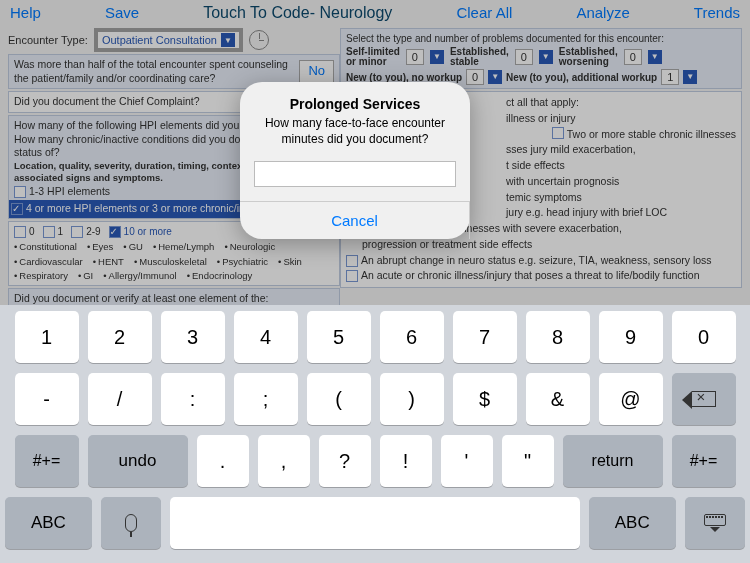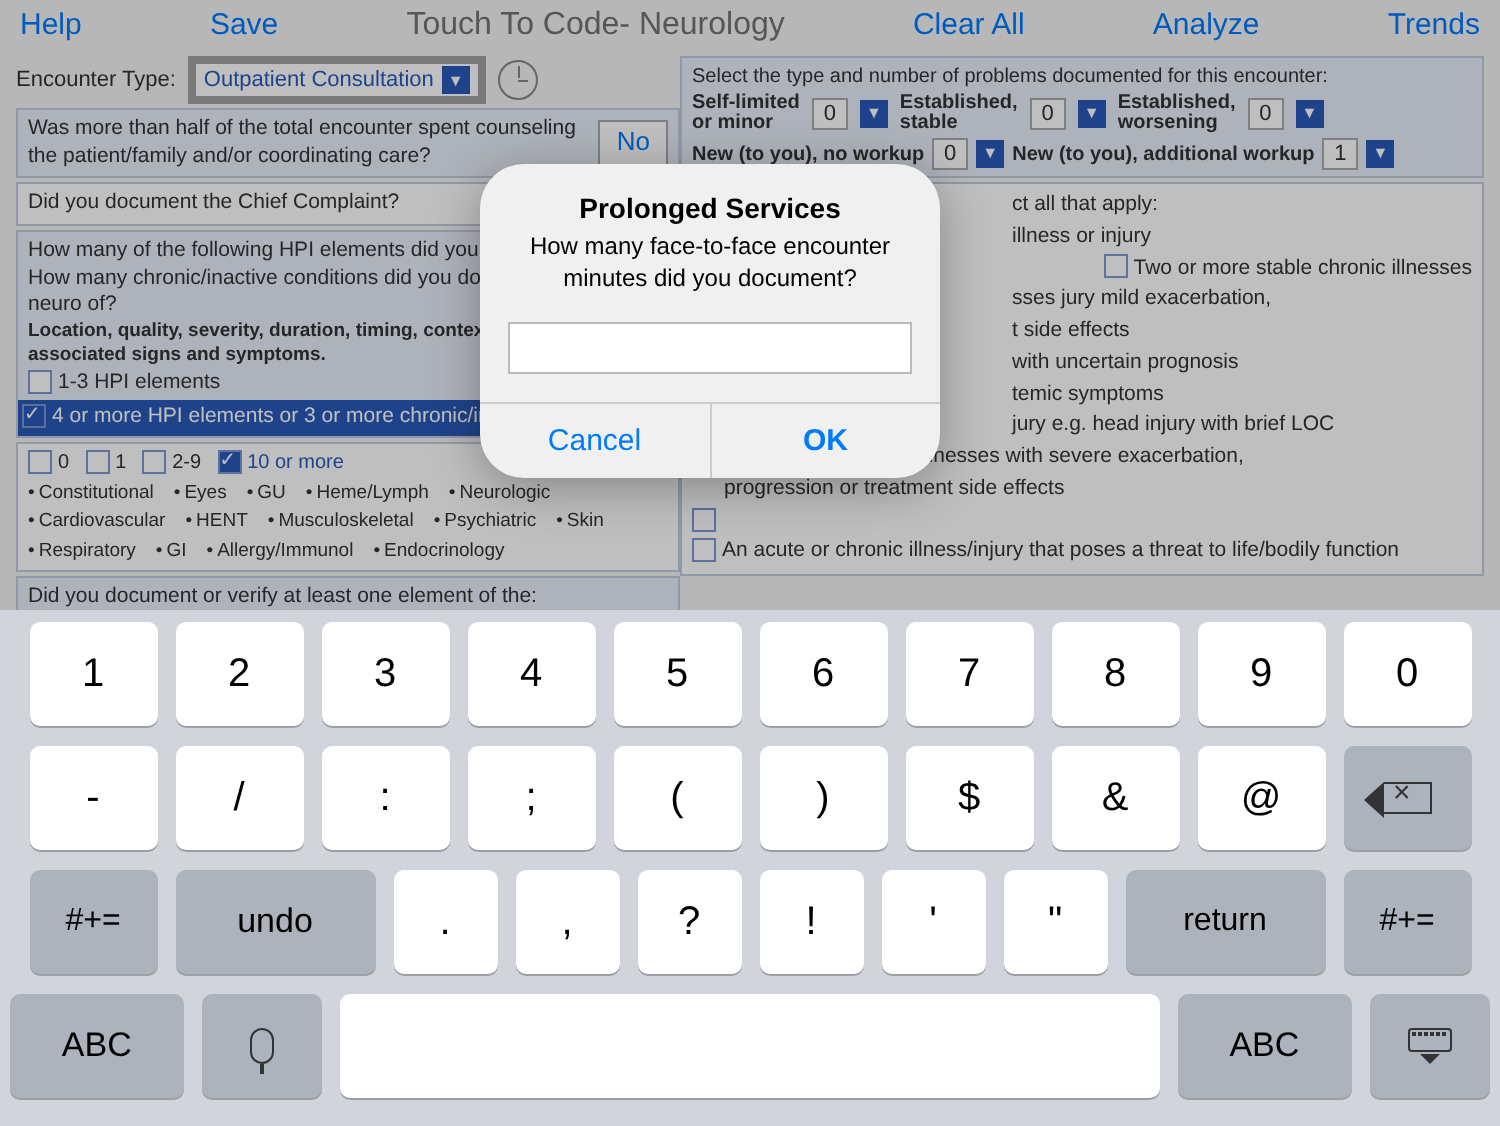--- a/index.html
+++ b/index.html
@@ -1,20 +1,20 @@
 <!DOCTYPE html>
 <html><head>
   <meta charset="utf-8">
   <style>
     * { box-sizing: border-box; margin: 0; padding: 0; font-family: -apple-system, Helvetica, Arial, sans-serif; }
     body { width: 750px; height: 563px; background: #f5f5f5; position: relative; overflow: hidden; }
     
     .toolbar { display: flex; justify-content: space-between; padding: 4px 10px; background: #f5f5f5; }
     .toolbar-item { color: #007aff; font-size: 15px; }
-    .toolbar-center { color: #737373; font-size: 16px; }
+    .toolbar-center { color: #0c4a6e; font-size: 16px; }
     
     .content { padding: 2px 8px; font-size: 11px; color: #333; }
     .row { display: flex; align-items: center; gap: 6px; margin-bottom: 2px; }
     .label { color: #333; }
     .link { color: #007aff; }
     .select-box { border: 4px solid #a3a3a3; background: #fff; padding: 1px 4px; color: #2a5ab8; font-size: 11px; display: inline-flex; align-items: center; gap: 4px; }
     .dd-arrow { background: #2a5ab8; color: #fff; width: 14px; height: 14px; display: inline-flex; align-items: center; justify-content: center; font-size: 8px; }
     .num-box { border: 1px solid #aaa; background: #fff; width: 18px; height: 16px; display: inline-flex; align-items: center; justify-content: center; font-size: 11px; }
     .clock-icon { width: 20px; height: 20px; border: 1.5px solid #888; border-radius: 50%; position: relative; display: inline-block; }
     .clock-icon::before { content: ''; position: absolute; width: 1px; height: 6px; background: #888; top: 2px; left: 50%; }
@@ -104,21 +104,21 @@
         </div>
       </div>
 
       <div class="panel panel-white">
         <span>Did you document the Chief Complaint?</span>
       </div>
 
       <div class="panel">
         <div>How many of the following HPI elements did you documen</div>
         <div>How many chronic/inactive conditions did you document t</div>
-        <div>neuro of?</div>
+        <div>status of?</div>
         <div style="font-weight:600;font-size:9.5px;">Location, quality, severity, duration, timing, context, modifying</div>
         <div style="font-weight:600;font-size:9.5px;">associated signs and symptoms.</div>
         <div><span class="chk"></span><span>1-3 HPI elements</span></div>
         <div style="background:#2a5ab8;color:#fff;padding:2px;margin:2px -5px -3px;"><span class="chk checked"></span><span>4 or more HPI elements or 3 or more chronic/inactive c</span></div>
       </div>
 
       <div class="panel panel-white">
         <div style="display:flex;justify-content:space-between;align-items:flex-end;">
           <div style="display:flex;gap:8px;font-size:10px;">
             <span><span class="chk"></span><span>0</span></span>
@@ -186,40 +186,39 @@
             <span class="chk"></span>
             <span>Two or more stable chronic illnesses</span>
           </div>
         <div style="margin-left:160px;">sses jury mild exacerbation,</div>
         <div style="margin-left:160px;">t side effects</div>
         <div style="margin-left:160px;">with uncertain prognosis</div>
         <div style="margin-left:160px;">temic symptoms</div>
         <div style="margin-left:160px;">jury e.g. head injury with brief LOC</div>
         <div><span class="chk"></span><span>One or more chronic illnesses with severe exacerbation,</span></div>
         <div style="margin-left:16px;">progression or treatment side effects</div>
-        <div><span class="chk"></span></div>
+        <div><span class="chk"></span><span>An abrupt change in neuro status e.g. seizure, TIA, weakness, sensory loss</span></div>
         <div><span class="chk"></span><span>An acute or chronic illness/injury that poses a threat to life/bodily function</span></div>
       </div>
     </div>
   </div>
 </div>
 
 <div class="dim-overlay"></div>
 
 <div class="dialog">
   <div class="dialog-hdr">
     <div class="dialog-title">Prolonged Services</div>
     <div class="dialog-msg">How many face-to-face encounter minutes did you document?</div>
   </div>
   <div class="dialog-input">
     <input type="text" style="caret-color: rgb(0, 122, 255);">
   </div>
   <div class="dialog-btns">
     <div class="dialog-btn">Cancel</div>
-    <div class="dialog-btn ok">OK</div>
   </div>
 </div>
 
 <div class="keyboard">
   <div class="kb-row">
     <div class="key w1">1</div>
     <div class="key w1">2</div>
     <div class="key w1">3</div>
     <div class="key w1">4</div>
     <div class="key w1">5</div>

